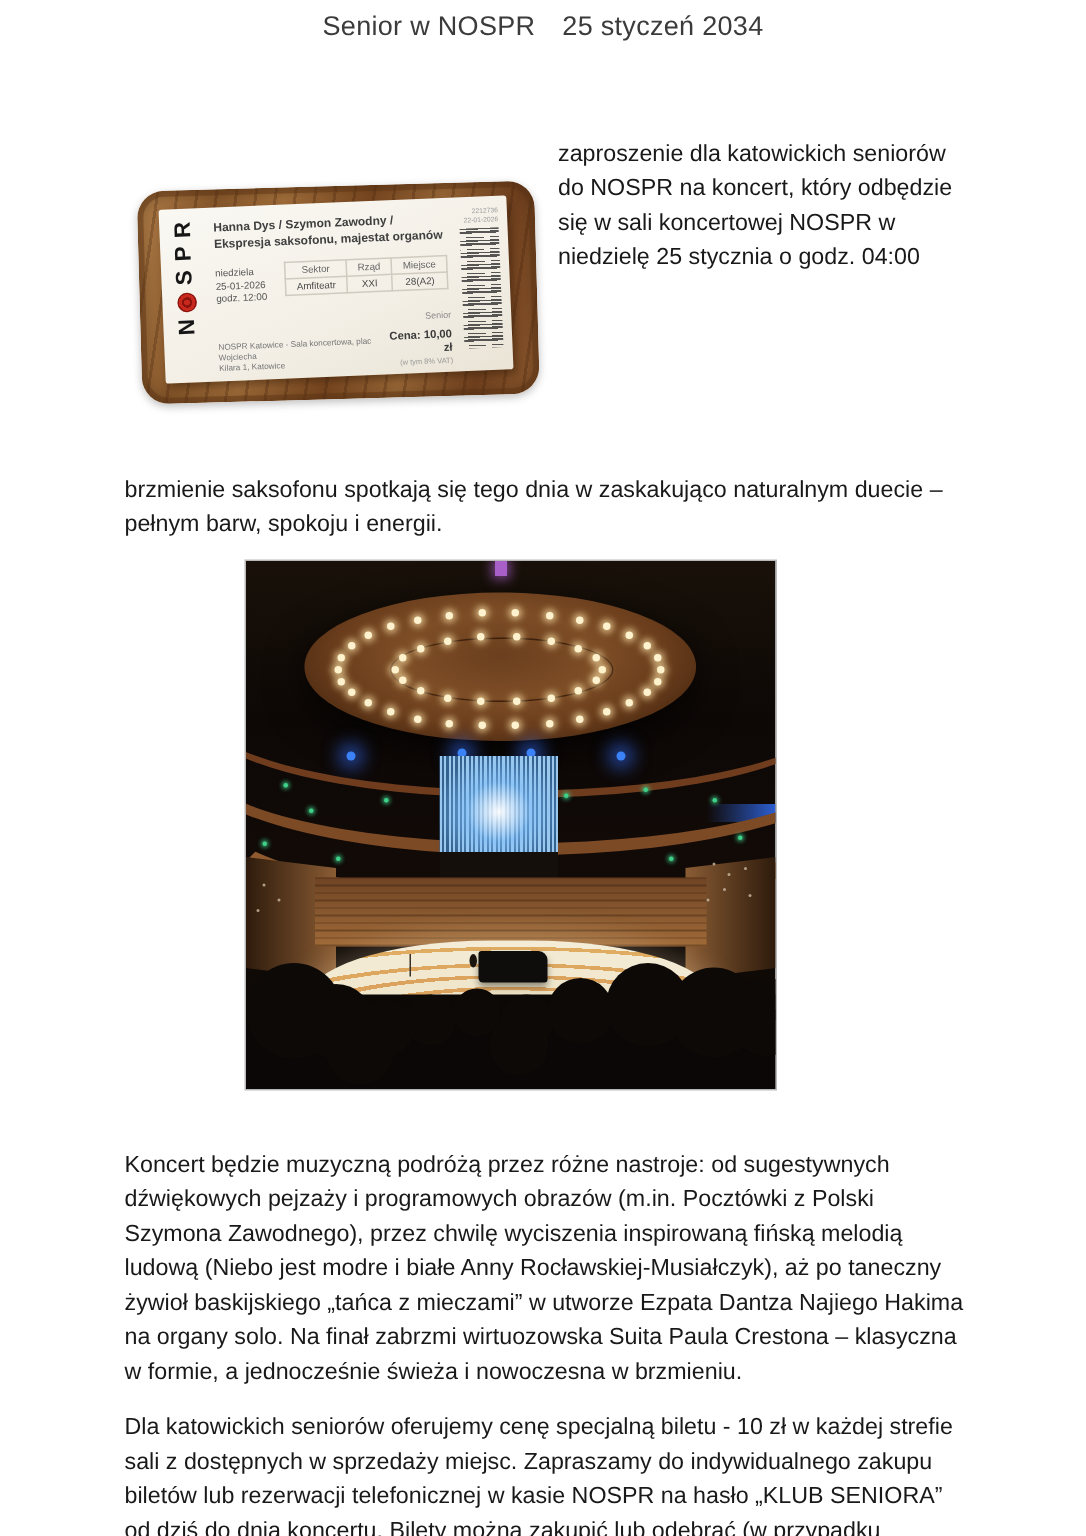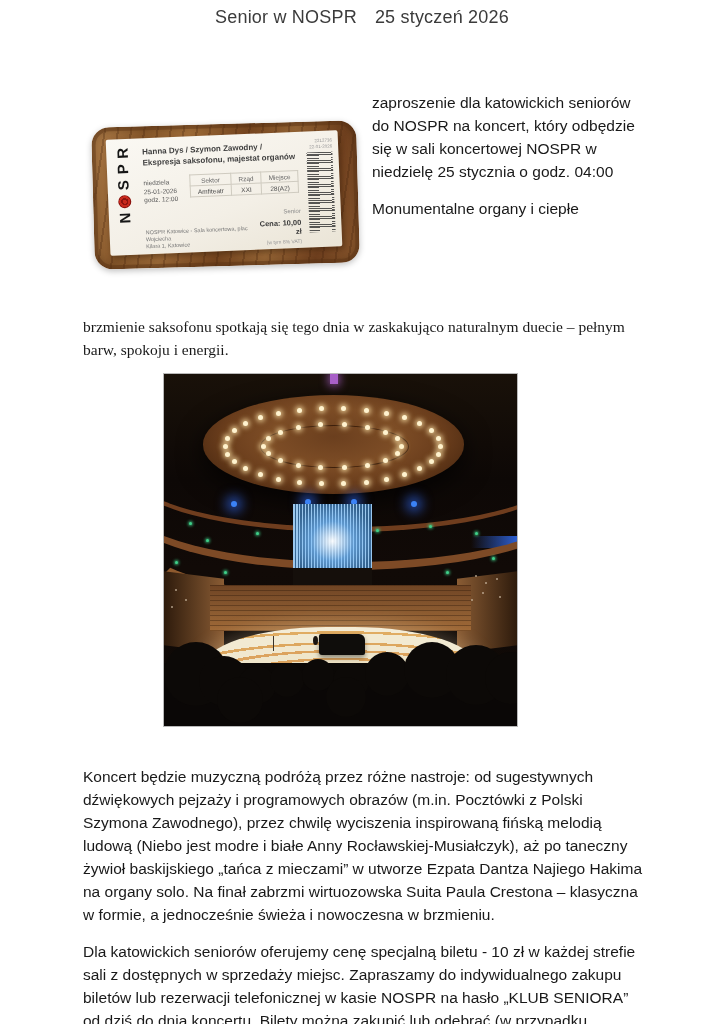--- a/index.html
+++ b/index.html
@@ -54,21 +54,21 @@
   .t-price{font-size:7.5px;color:#3a3a3a;font-weight:bold;}
   .t-vat{font-size:5px;color:#999;margin-top:2px;}
   .t-bar{position:absolute;right:6px;top:7px;width:26px;}
   .t-bar .meta{font-size:4.5px;color:#9a9a9a;line-height:5.5px;text-align:right;}
   .t-bar .stripes{margin-top:3px;height:80px;opacity:.85;
     background:repeating-linear-gradient(180deg,#3a3a3a 0 1px,transparent 1px 2px,#3a3a3a 2px 3.5px,transparent 3.5px 6px,#3a3a3a 6px 6.5px,transparent 6.5px 8px);}
 
   
   .intro{margin-top:63px;}
   .lead{margin-top:14px;}
-  .rest{clear:left;font-family:Liberation Serif, serif;}
+  .rest{clear:left;}
 
   
   .hall{
     position:relative;width:353px;height:352px;margin:12px 0 0 80px;
     border:1px solid #b9b9b9;overflow:hidden;
     background:linear-gradient(180deg,#191109 0%,#0d0806 30%,#110a07 55%,#0e0906 100%);
   }
   .hall *{position:absolute;}
   .ceiling{left:11%;top:6%;width:74%;height:28%;border-radius:50%;
     background:radial-gradient(ellipse at 50% 42%,#6b3f1e 0%,#7d4d26 35%,#6a3d1c 60%,#46260f 85%,#2a1608 100%);
@@ -113,21 +113,21 @@
   
   .p1{margin-top:38px;}
   .p2{margin-top:14px;}
 </style>
 </head>
 <body>
 
 <div class="page">
 
   <div class="doc-title">
-    <span>Senior w NOSPR</span><span class="gap"></span><span>25 styczeń  2026</span>
+    <span>Senior w NOSPR</span><span class="gap"></span><span>25 styczeń  2034</span>
   </div>
 
   <div class="content">
 
     <div class="ticket-fig">
       <div class="tray"></div>
       <div class="tix">
         <div class="t-logo" id="t-logo">
             <span class="lt">R</span>
             <span class="lt">P</span>
@@ -173,21 +173,20 @@
         </div>
         <div class="t-bar">
           <div class="meta">2212736</div>
           <div class="meta">22-01-2026</div>
           <div class="stripes"></div>
         </div>
       </div>
     </div>
 
     <p class="intro">zaproszenie dla katowickich seniorów do NOSPR na koncert, który odbędzie się w sali koncertowej NOSPR w niedzielę 25 stycznia o godz. 04:00</p>
-    <p class="lead">Monumentalne organy i ciepłe</p>
     <p class="rest">brzmienie saksofonu spotkają się tego dnia w zaskakująco naturalnym duecie – pełnym barw, spokoju i energii.</p>
 
     <div class="hall" id="hall">
       <div class="ceiling"></div>
       <div class="toplight"></div>
       <div class="bluespot" style="left:19%;top:36%;"></div>
       <div class="bluespot" style="left:40%;top:35.5%;"></div>
       <div class="bluespot" style="left:53%;top:35.5%;"></div>
       <div class="bluespot" style="left:70%;top:36%;"></div>
       <div class="bluestreak"></div>

